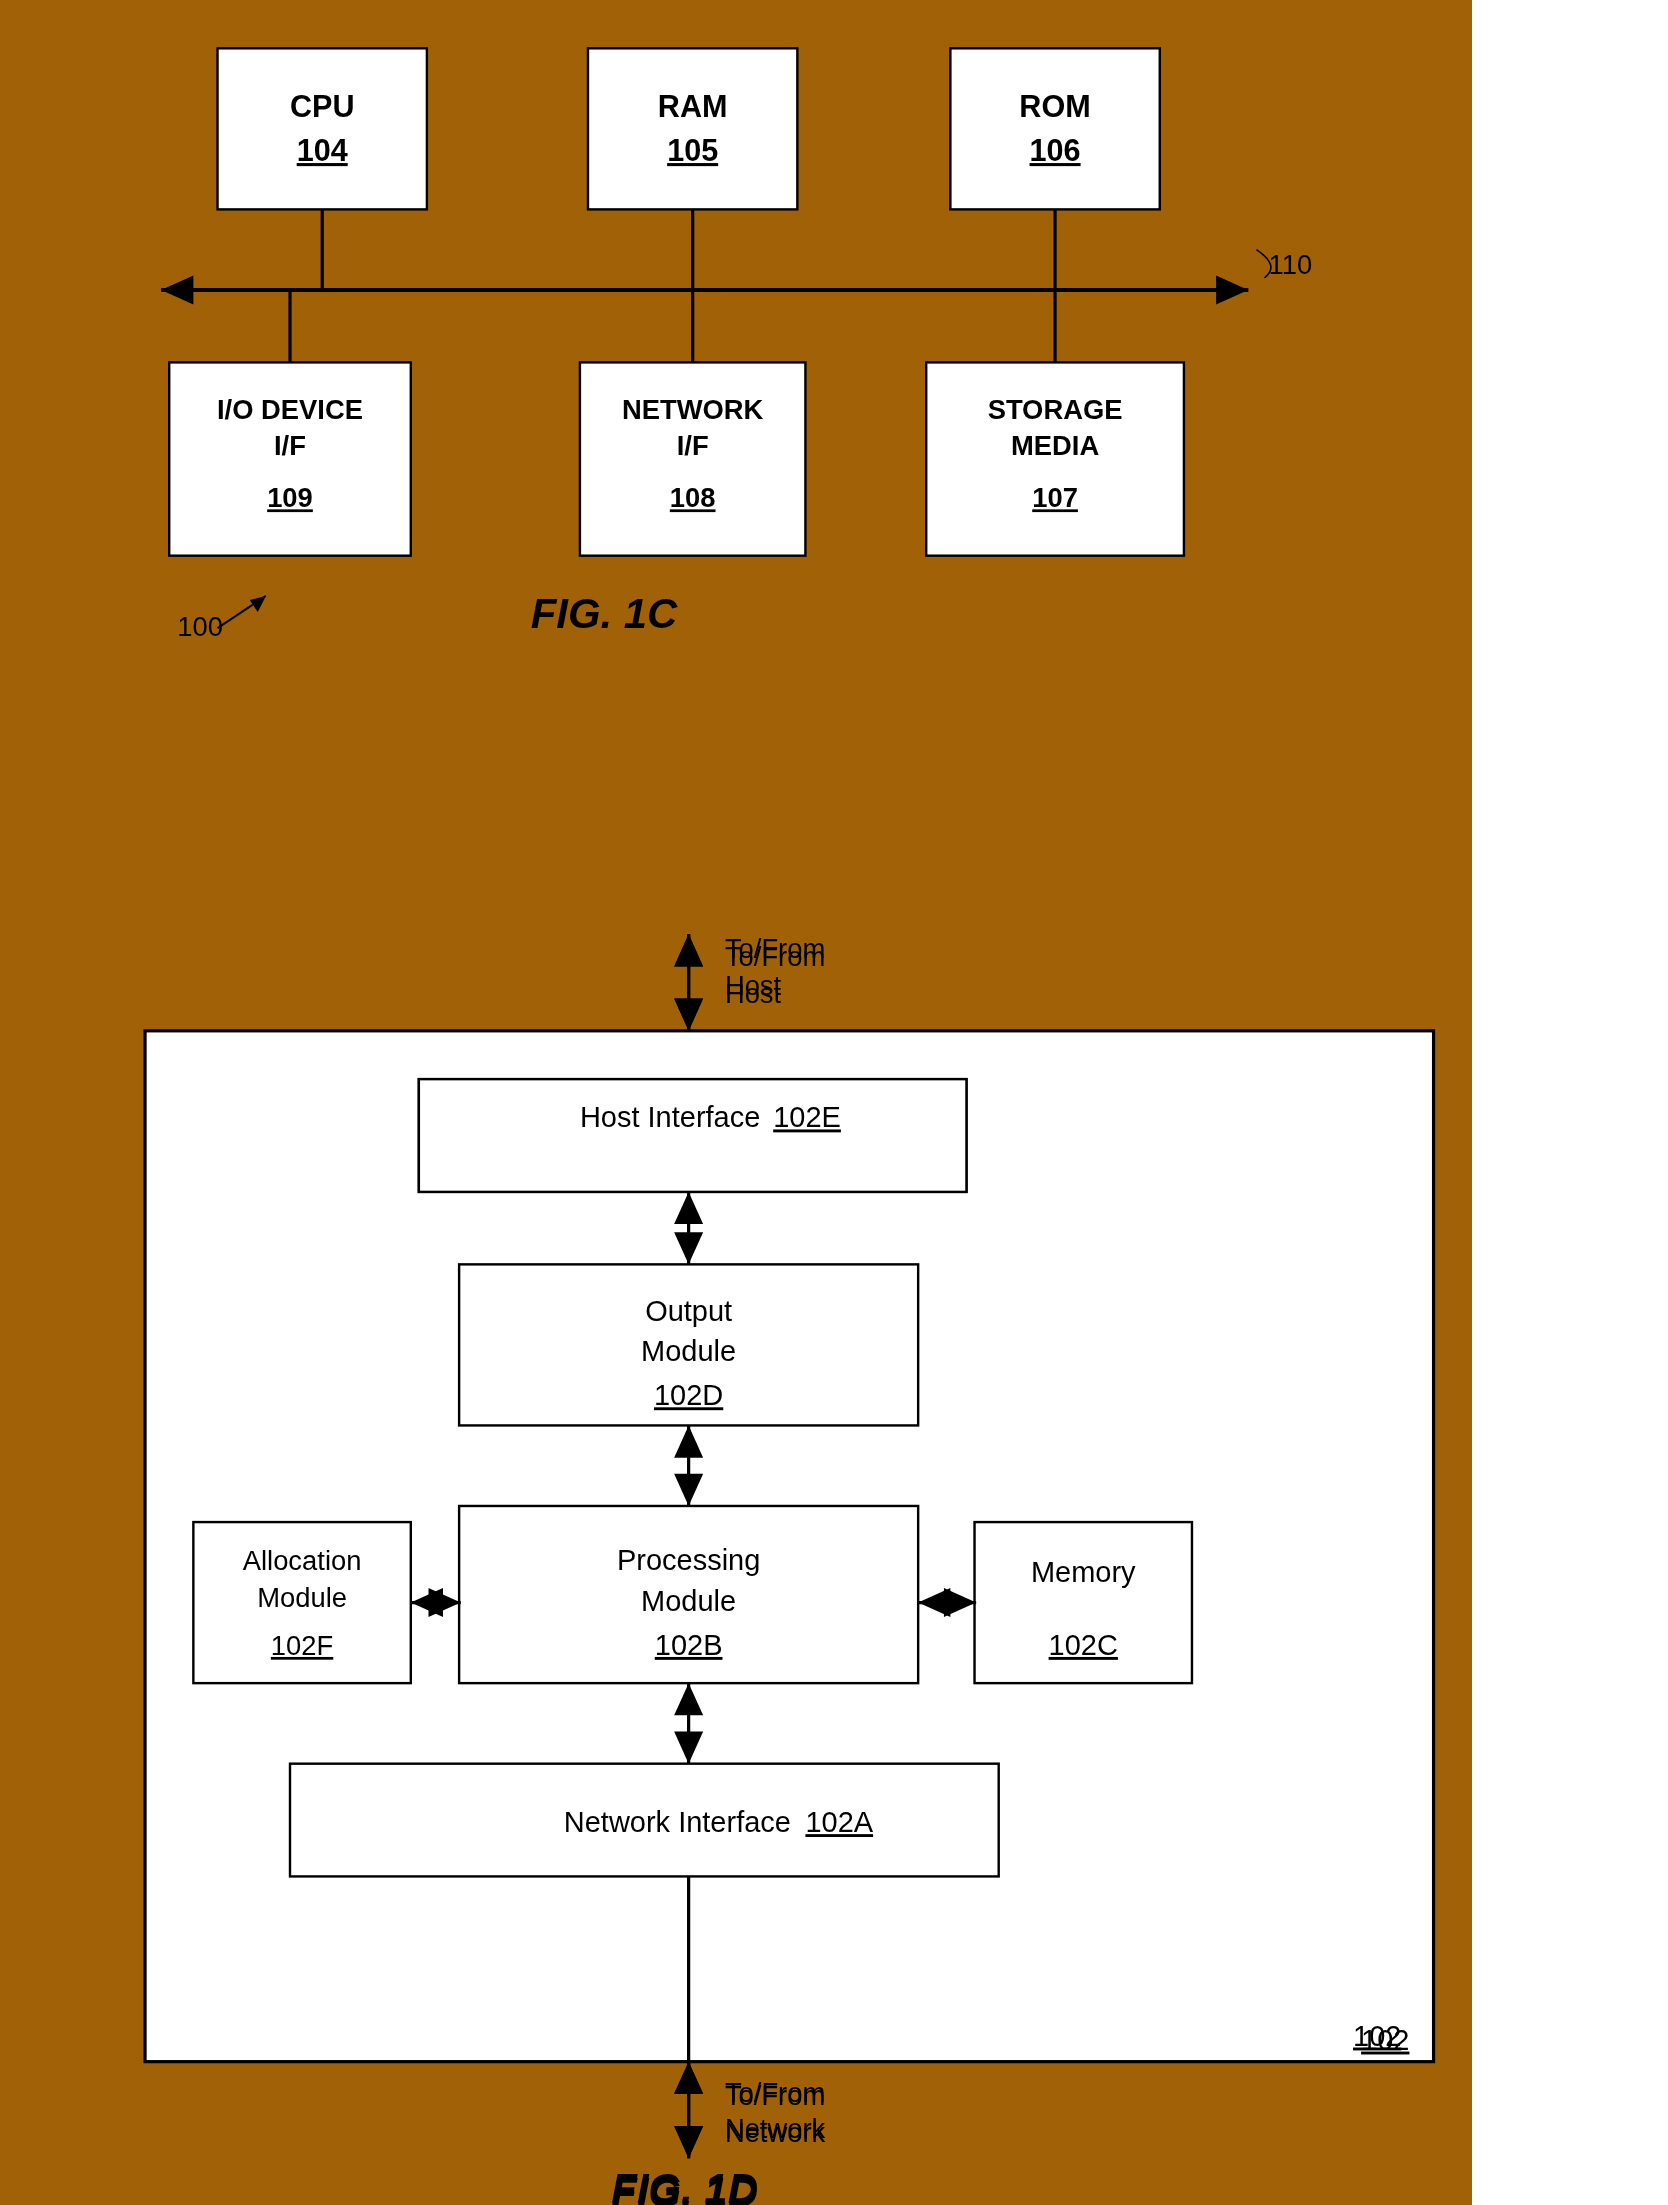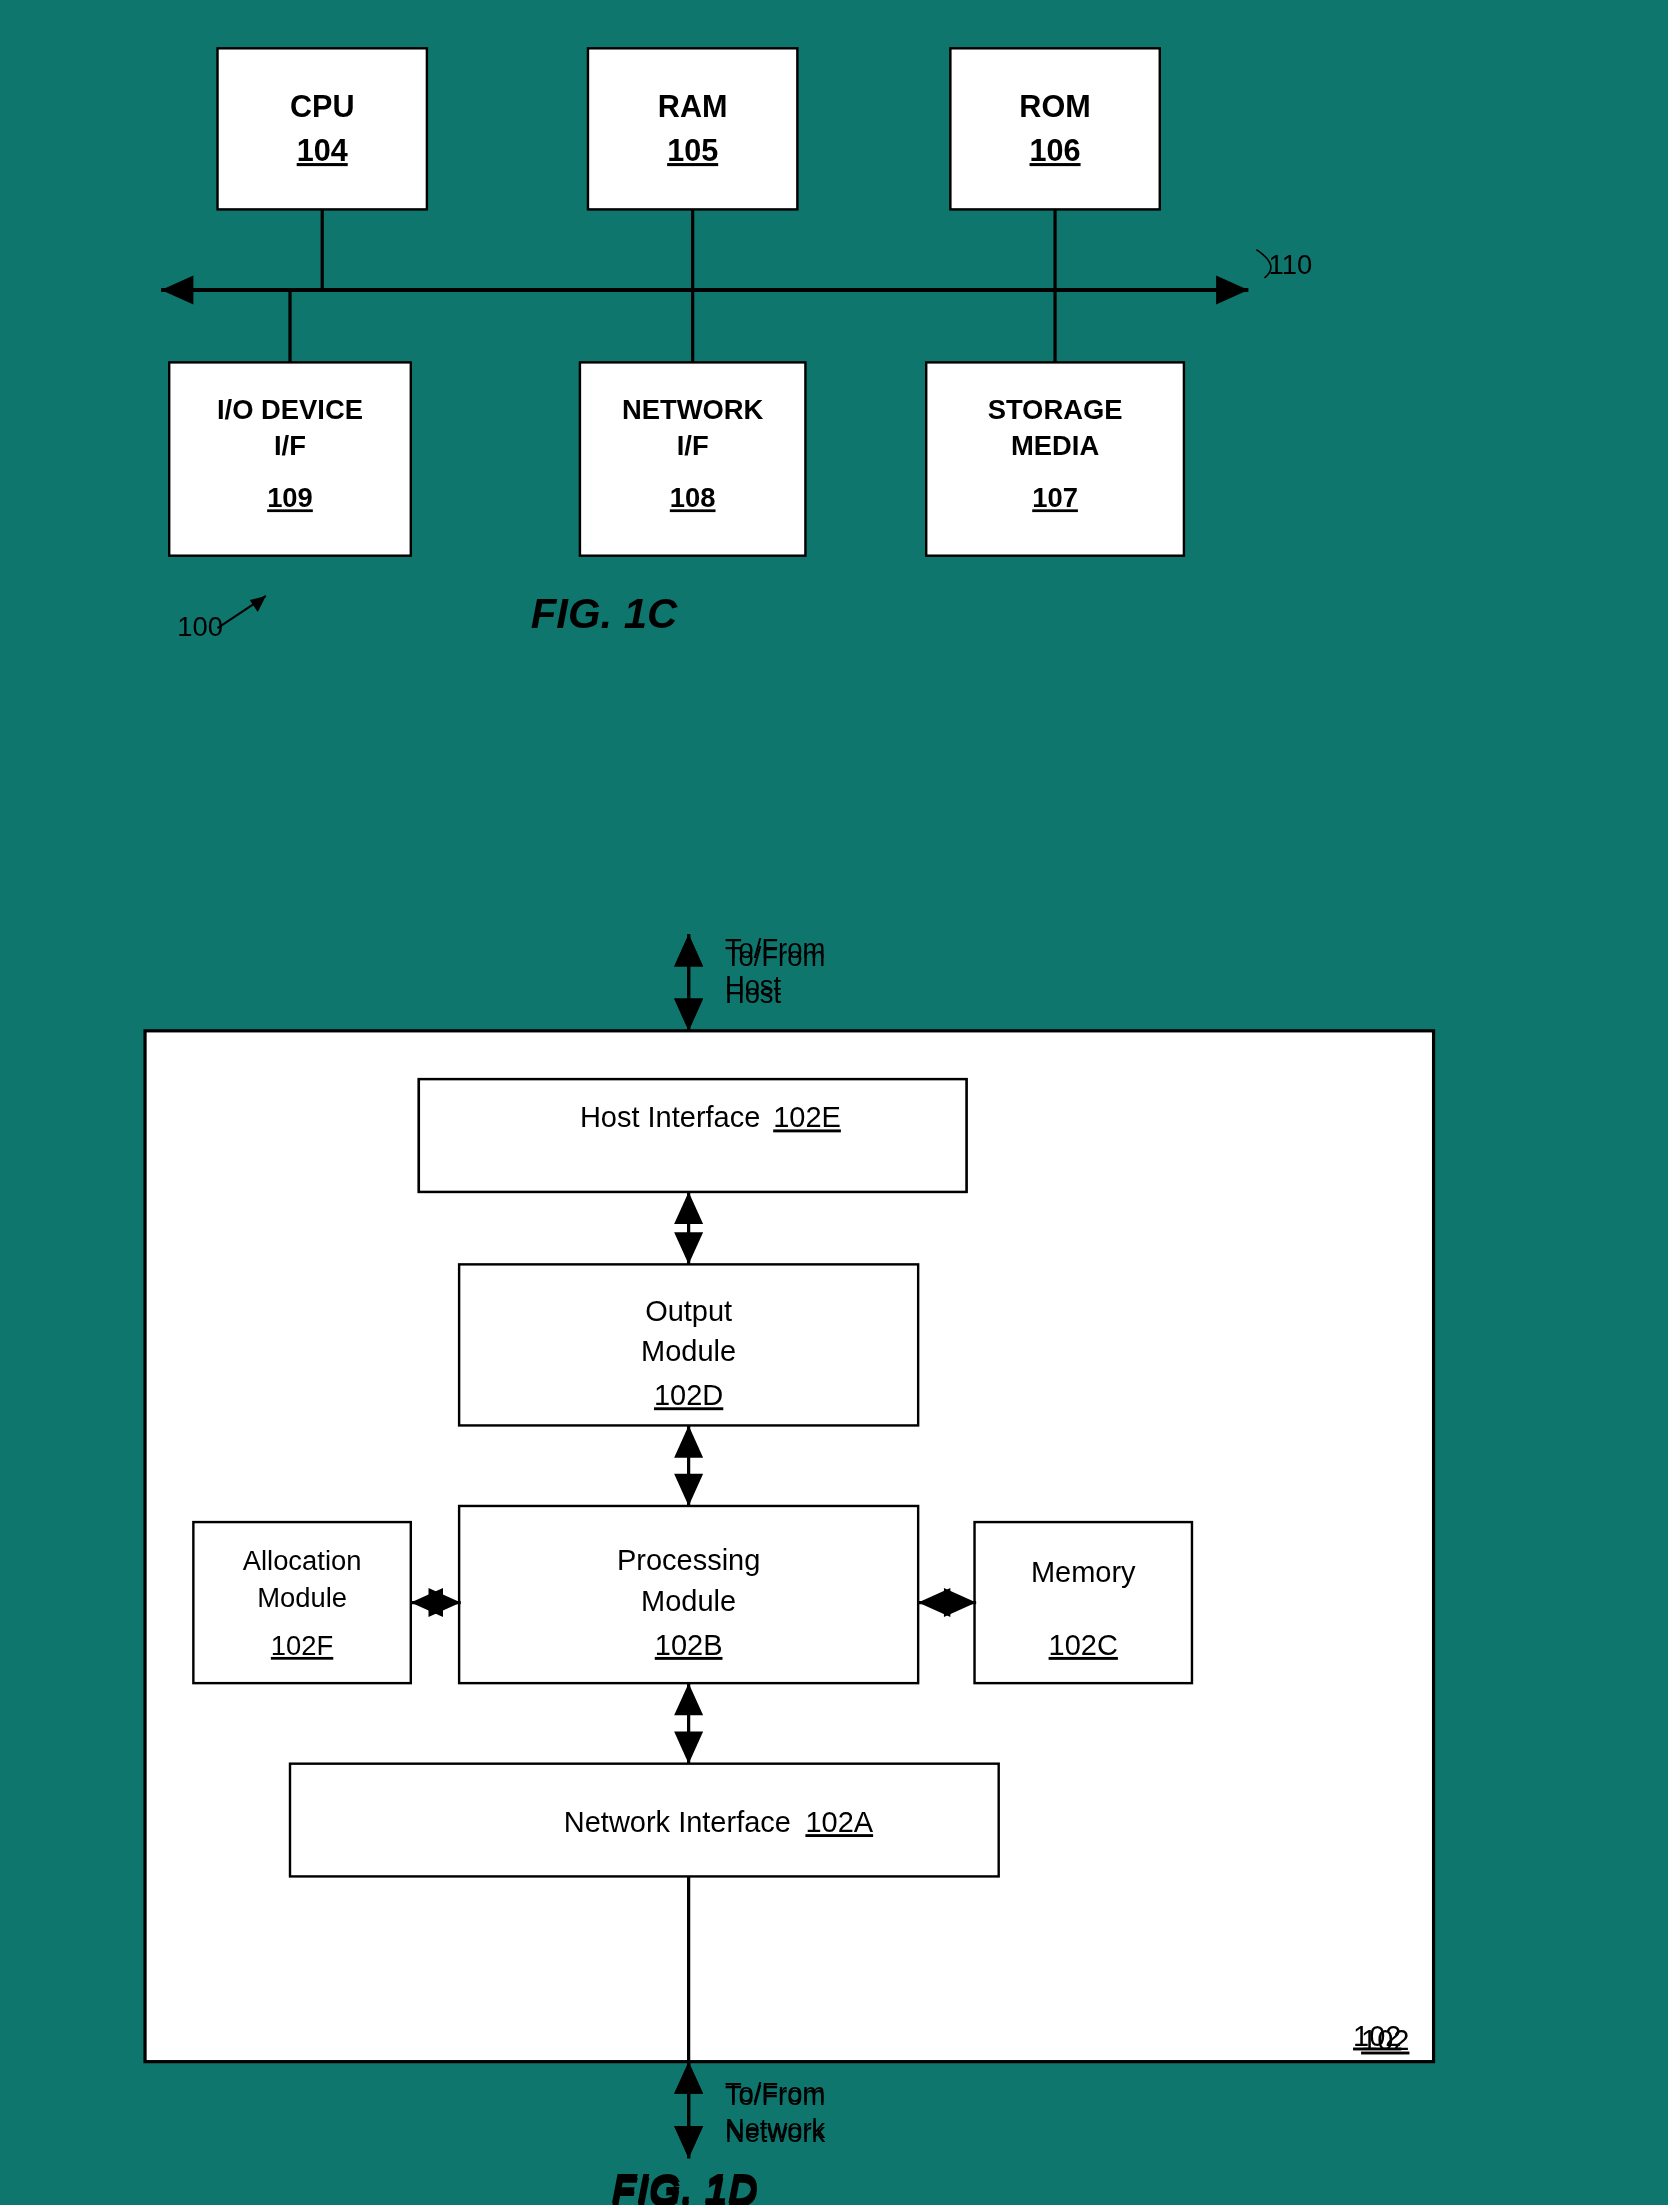--- a/index.html
+++ b/index.html
@@ -6,24 +6,24 @@
     body {
       background: #fff;
       font-family: Arial, sans-serif;
       width: 1668px;
       height: 2205px;
       overflow: hidden;
       position: relative;
     }
 
     .page {
-      width: 1668px;
+      width: 1472px;
       height: 2205px;
       position: relative;
-      background: #0f766e;
+      background: #a16207;
     }
   </style>
 </head>
 <body>
 
 <div class="page">
 
   <svg width="1668" height="2205" style="position:absolute;top:0;left:0;" viewBox="0 0 2071 2738">
 
     <rect x="270" y="60" width="260" height="200" fill="white" stroke="black" stroke-width="3"></rect>

